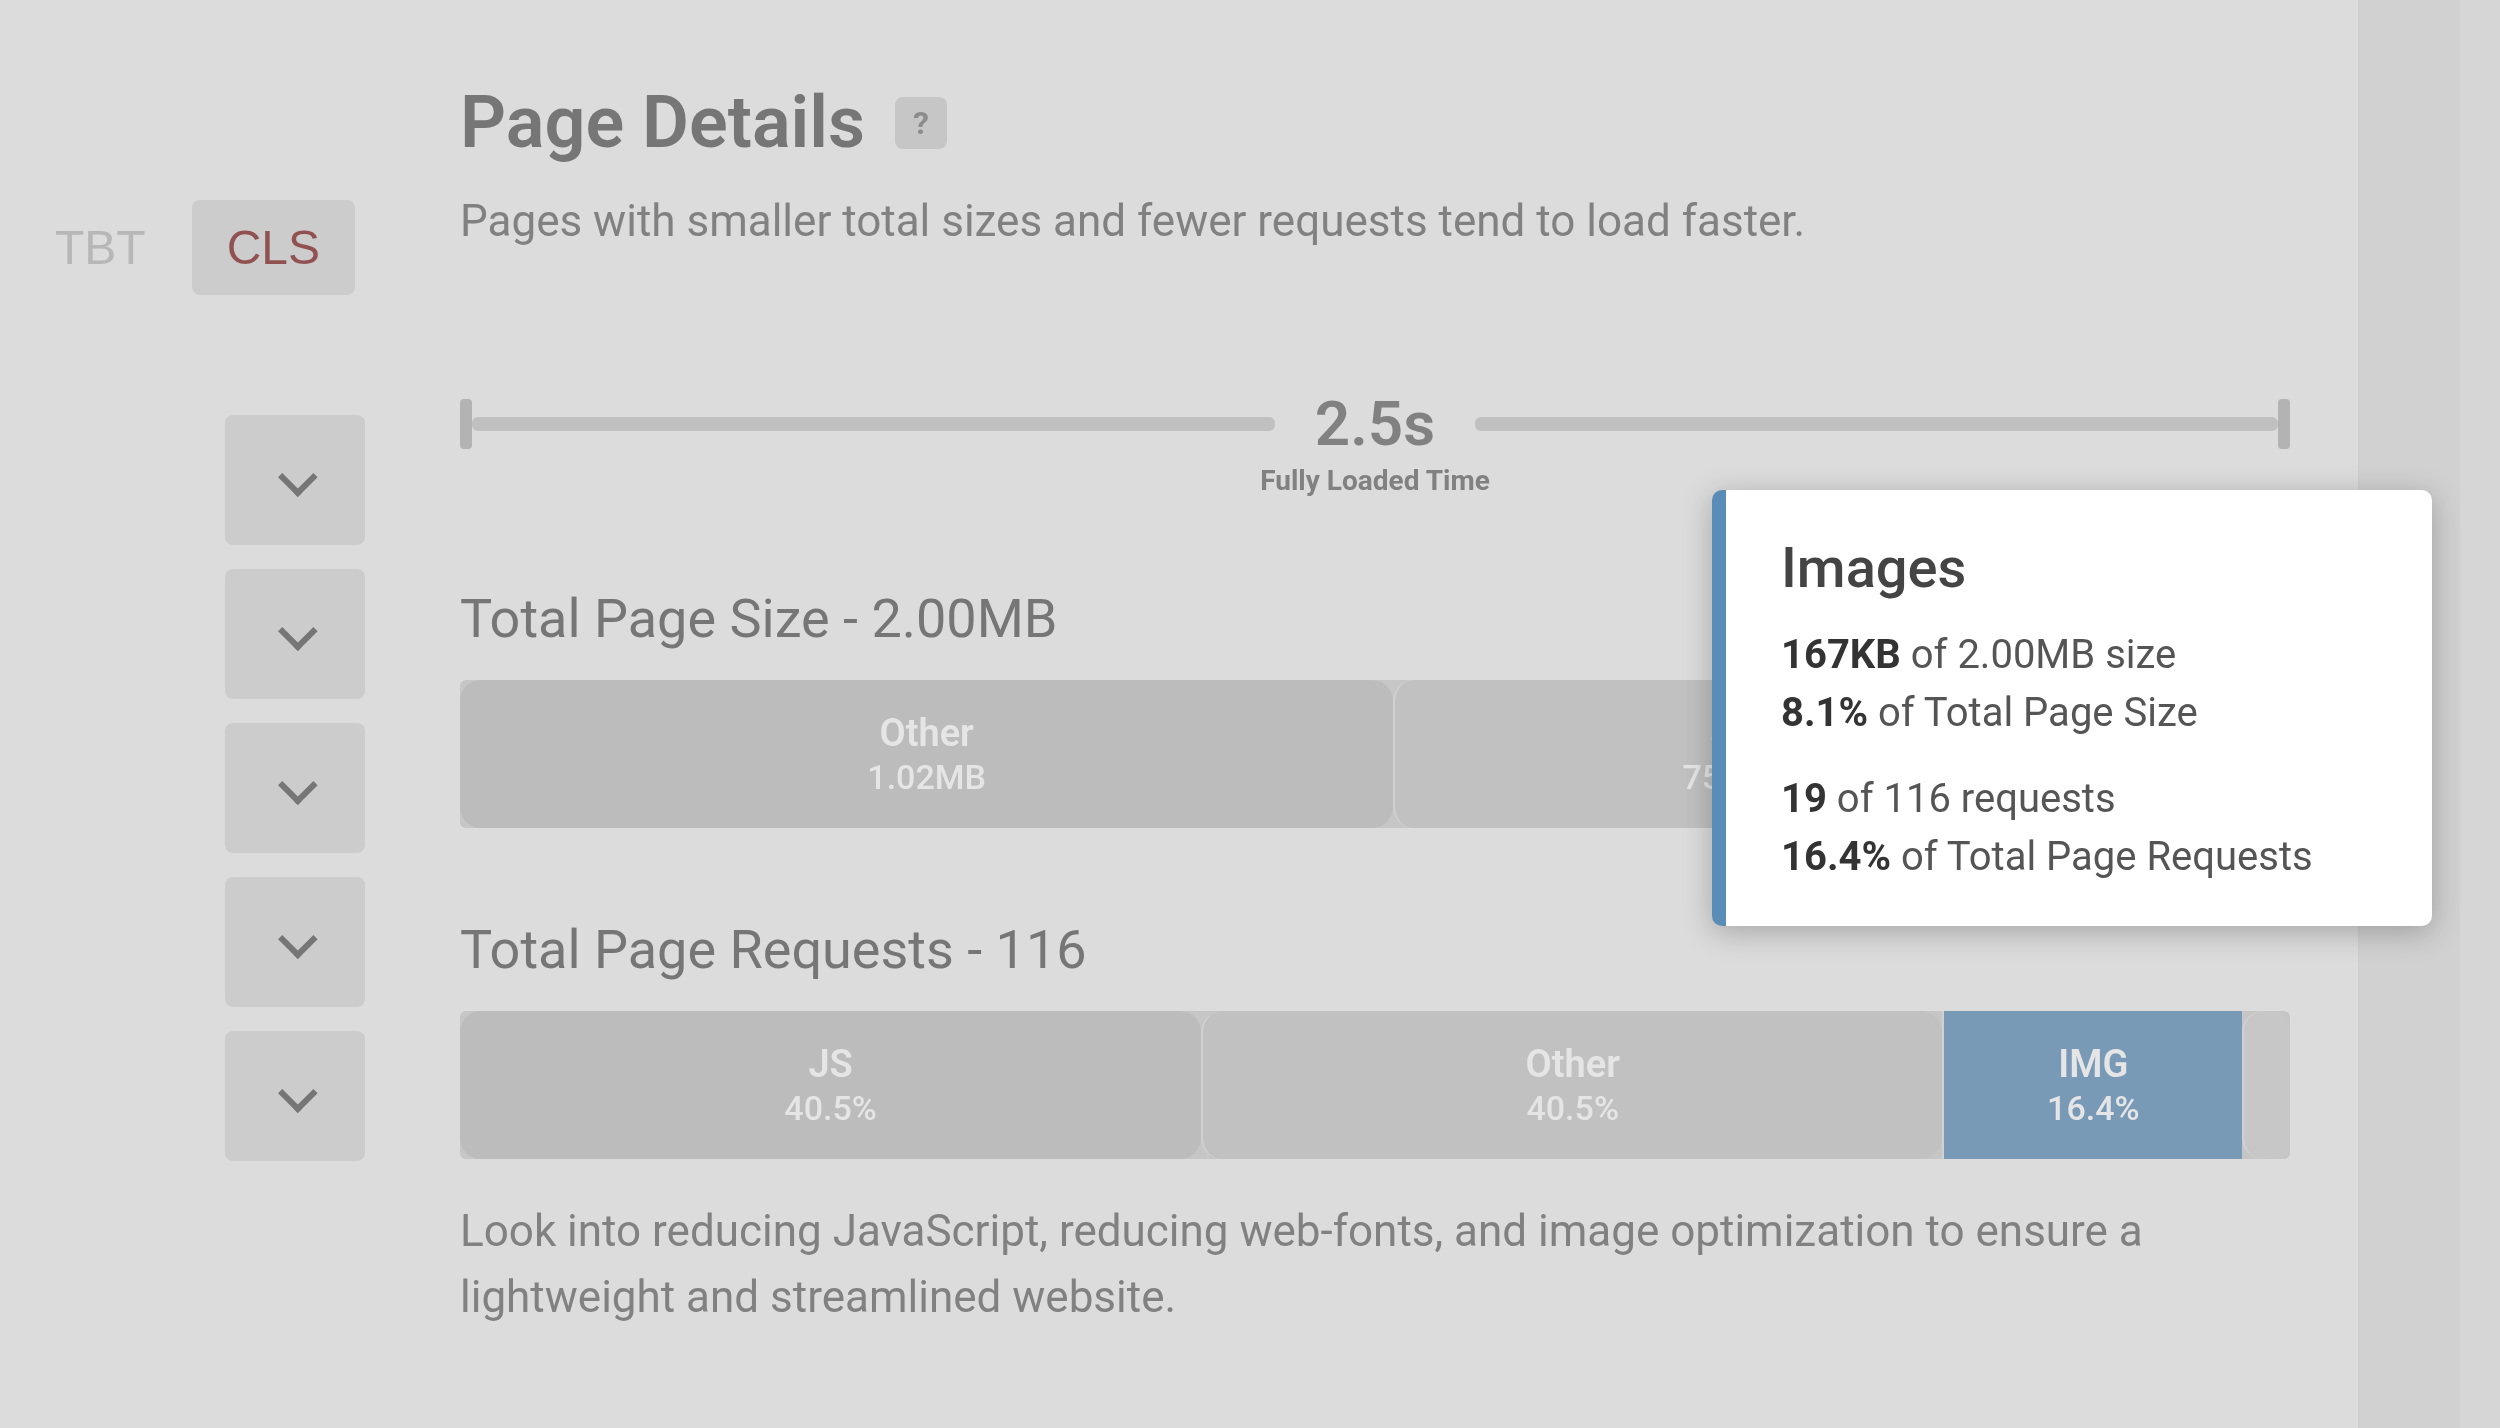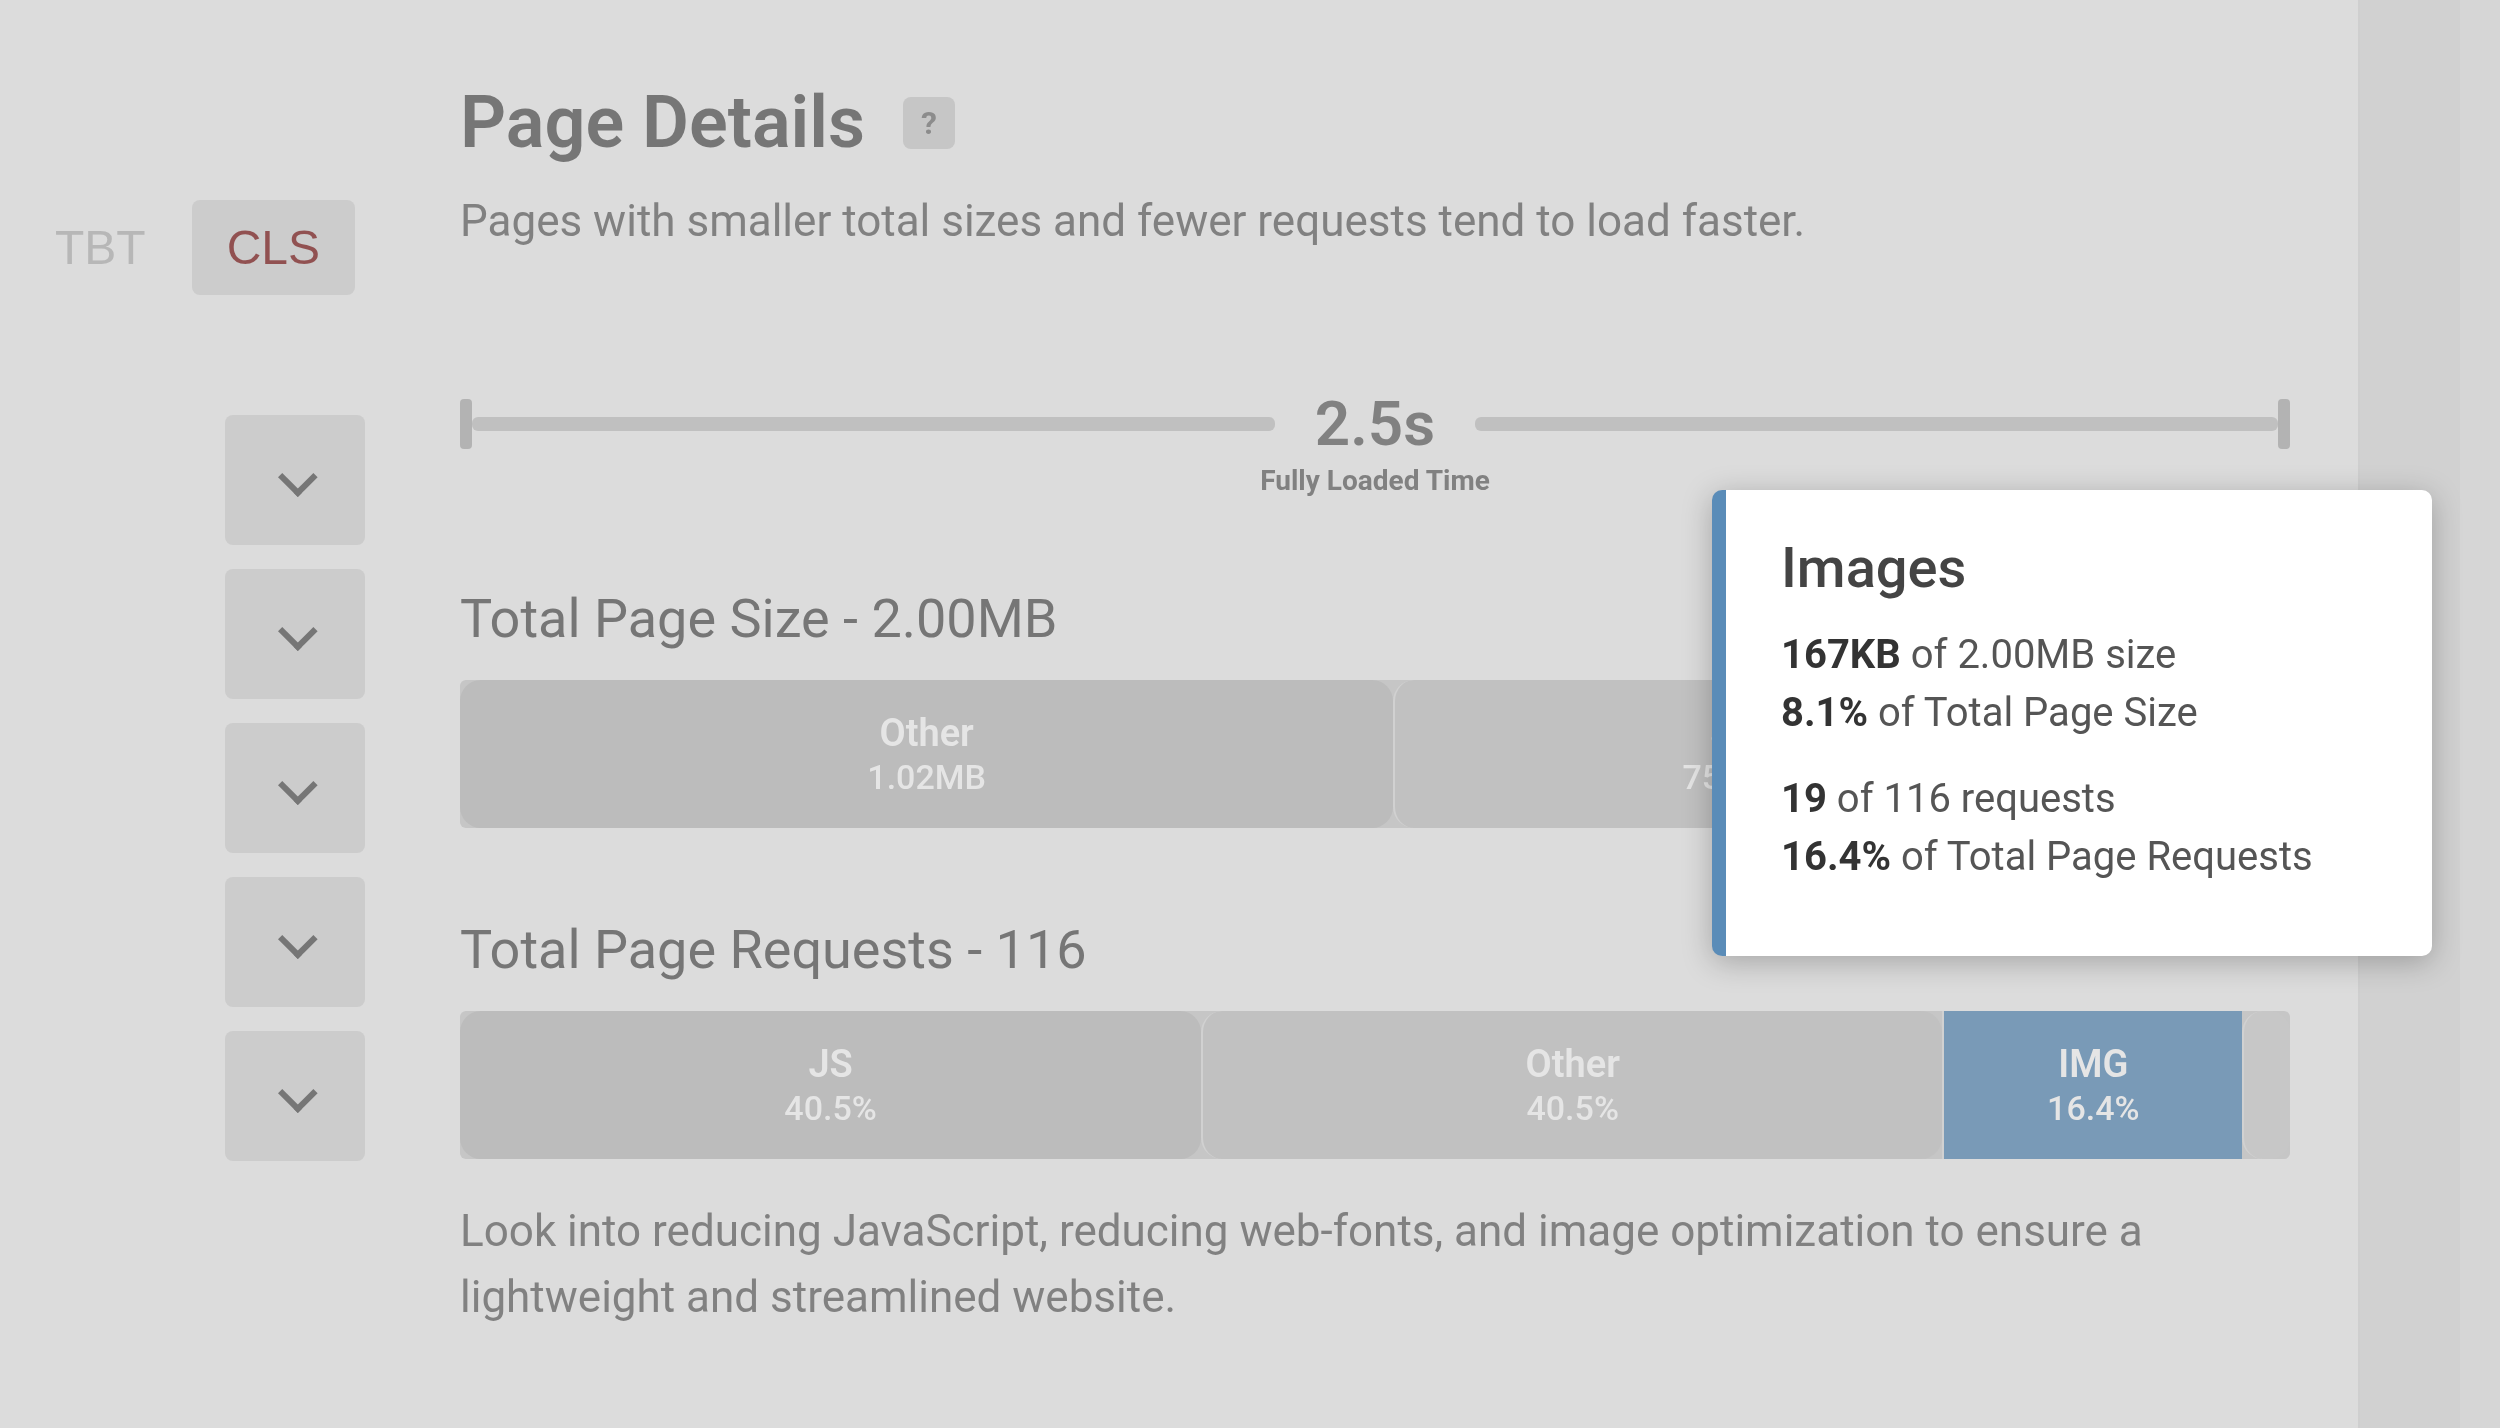--- a/index.html
+++ b/index.html
@@ -87,21 +87,21 @@
       left: 460px;
       top: 80px;
       width: 1830px;
     }
     .page-title {
       font-size: 72px;
       font-weight: 600;
       color: #555;
       display: flex;
       align-items: center;
-      gap: 38px;
+      gap: 30px;
     }
     .help-badge {
       width: 52px;
       height: 52px;
       background: #cfcfcf;
       border-radius: 8px;
       display: inline-flex;
       align-items: center;
       justify-content: center;
       color: #777;
@@ -192,21 +192,21 @@
       max-width: 1720px;
     }
     .tooltip-card {
       position: absolute;
       left: 1712px;
       top: 490px;
       width: 720px;
       background: #fff;
       border-radius: 10px;
       box-shadow: 0 6px 30px rgba(0,0,0,0.25);
-      padding: 45px 55px 70px 55px;
+      padding: 45px 55px 40px 55px;
       border-left: 14px solid #5a8cb8;
       z-index: 10;
     }
     .tooltip-title {
       font-size: 56px;
       font-weight: 500;
       color: #444;
       margin-bottom: 25px;
     }
     .tooltip-line {

